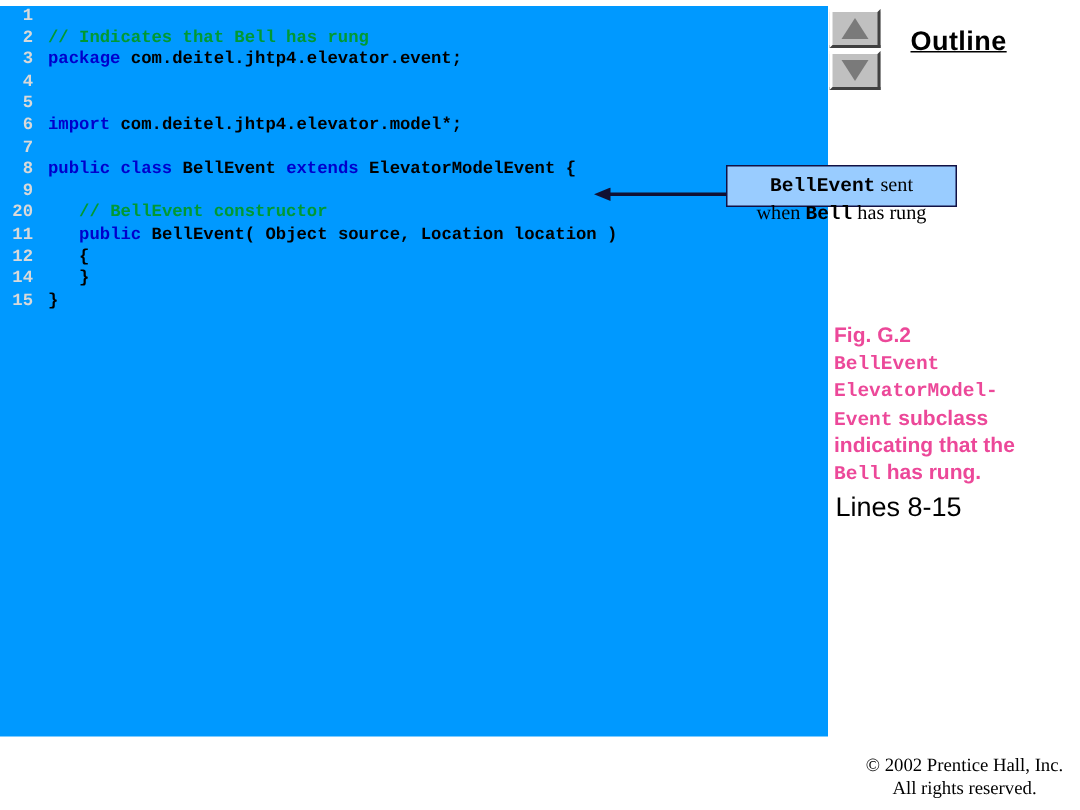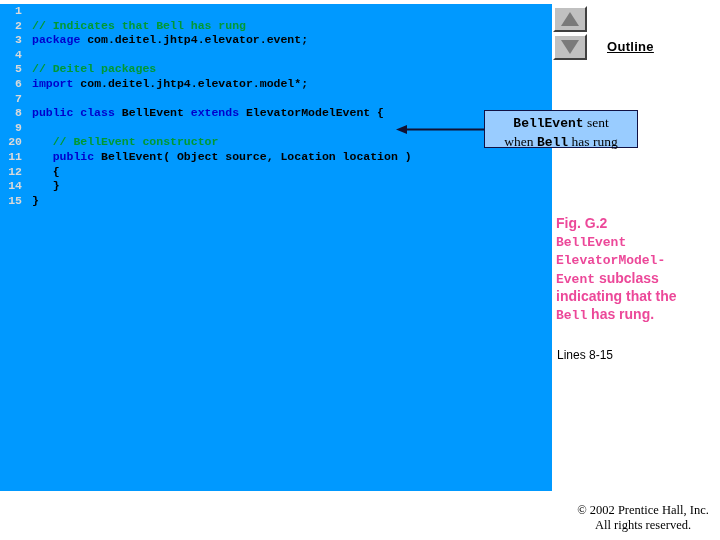--- a/index.html
+++ b/index.html
@@ -60,21 +60,21 @@
     width: 92px;
     height: 9px;
   }
 
   
   #callout-box {
     position: absolute;
     left: 484px;
     top: 110px;
     width: 154px;
-    height: 38px;
+    height: 28px;
     background: #99ccff;
     border: 1.5px solid #111144;
     box-sizing: border-box;
     text-align: center;
     font-family: "Liberation Serif", serif;
     font-size: 13.5px;
     color: #000000;
     padding-top: 3px;
     line-height: 18px;
   }
@@ -121,26 +121,25 @@
     border-right: 9px solid transparent;
     border-top: 14px solid #7a7a7a;
   }
 
   
   #outline-title {
     position: absolute;
     left: 607px;
     top: 17px;
     font-family: "Liberation Sans", sans-serif;
-    font-size: 13px;
+    font-size: 18px;
     font-weight: bold;
     color: #000000;
     text-decoration: underline;
     letter-spacing: 0.3px;
-    margin-top: 22px;
   }
 
   
   #figure-caption {
     position: absolute;
     left: 556px;
     top: 215px;
     width: 164px;
     font-family: "Liberation Sans", sans-serif;
     font-size: 14px;
@@ -151,23 +150,23 @@
   #figure-caption .mono {
     font-family: "Liberation Mono", monospace;
     font-weight: bold;
     font-size: 13px;
   }
 
   
   #lines-note {
     position: absolute;
     left: 557px;
-    top: 348px;
-    font-family: "Liberation Sans", sans-serif;
-    font-size: 12px;
+    top: 328px;
+    font-family: "Liberation Sans", sans-serif;
+    font-size: 18px;
     color: #000000;
   }
 
   
   #footer {
     position: absolute;
     left: 566px;
     top: 503px;
     width: 154px;
     font-family: "Liberation Serif", serif;
@@ -179,21 +178,21 @@
 </style>
 </head>
 <body>
 
 <div id="code-panel">
   <div id="code-lines">
       <div class="code-line"><span class="ln">1</span></div>
       <div class="code-line"><span class="ln">2</span><span class="src"><span class="cm">// Indicates that Bell has rung</span></span></div>
       <div class="code-line"><span class="ln">3</span><span class="src"><span class="k">package</span><span class="id"> com.deitel.jhtp4.elevator.event;</span></span></div>
       <div class="code-line"><span class="ln">4</span><span class="src"></span></div>
-      <div class="code-line"><span class="ln">5</span><span class="src"><span class="cm">// Deitel packages</span></span></div>
+      <div class="code-line"><span class="ln">5</span></div>
       <div class="code-line"><span class="ln">6</span><span class="src"><span class="k">import</span><span class="id"> com.deitel.jhtp4.elevator.model*;</span></span></div>
       <div class="code-line"><span class="ln">7</span><span class="src"></span></div>
       <div class="code-line"><span class="ln">8</span><span class="src"><span class="k">public class</span><span class="id"> BellEvent </span><span class="k">extends</span><span class="id"> ElevatorModelEvent {</span></span></div>
       <div class="code-line"><span class="ln">9</span><span class="src"></span></div>
       <div class="code-line"><span class="ln">20</span><span class="src">   <span class="cm">// BellEvent constructor</span></span></div>
       <div class="code-line"><span class="ln">11</span><span class="src">   <span class="k">public</span><span class="id"> BellEvent( Object source, Location location )</span></span></div>
       <div class="code-line"><span class="ln">12</span><span class="src">   <span class="id">{</span></span></div>
       <div class="code-line"><span class="ln">14</span><span class="src">   <span class="id">}</span></span></div>
       <div class="code-line"><span class="ln">15</span><span class="src"><span class="id">}</span></span></div>
     </div>

